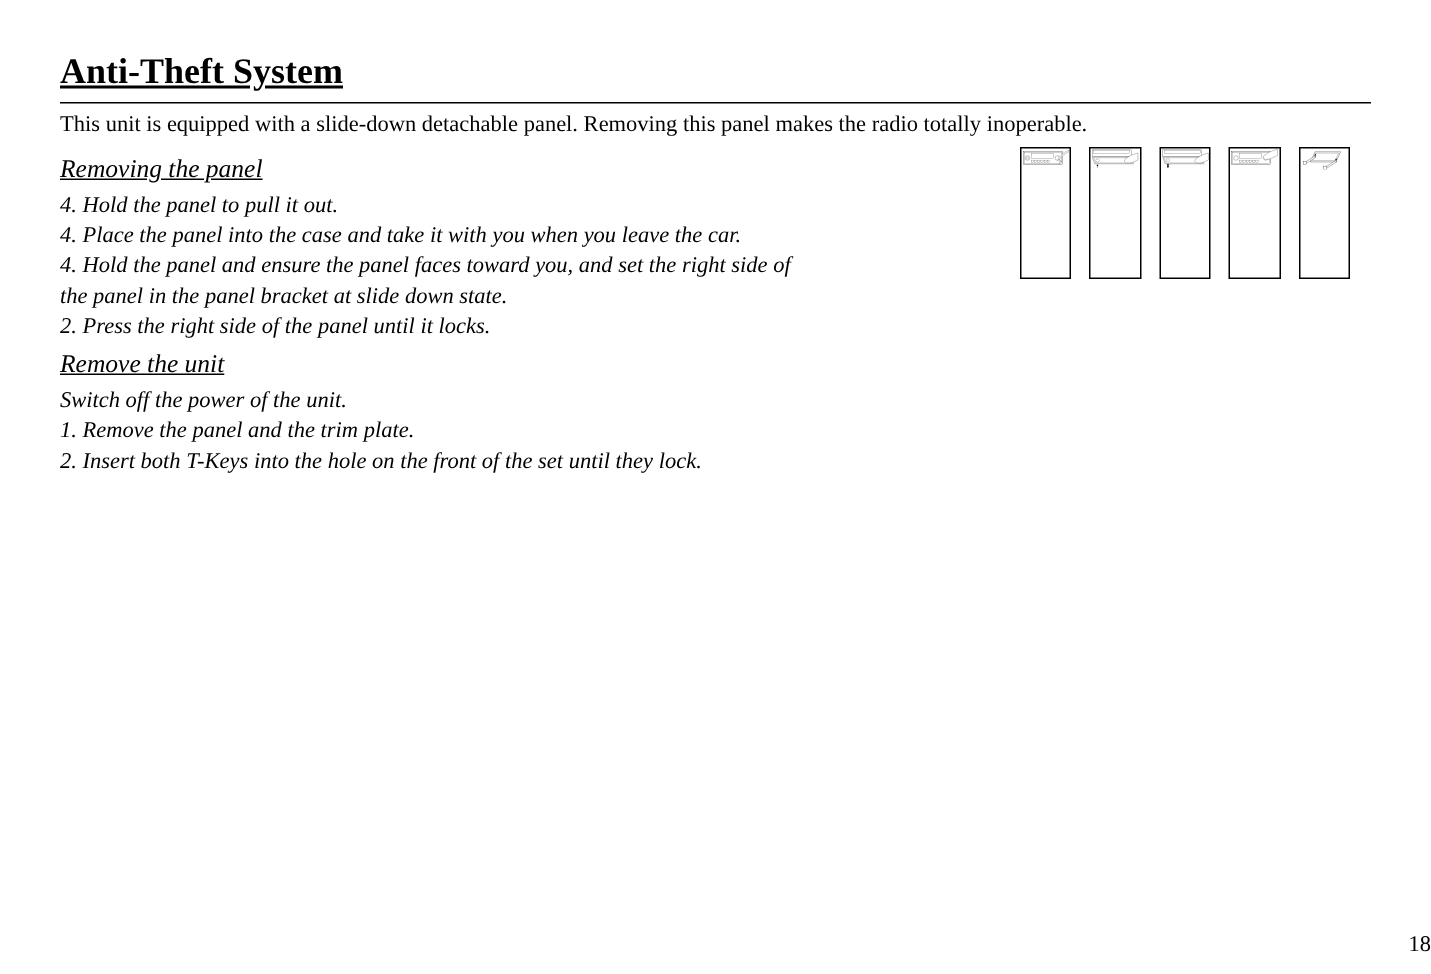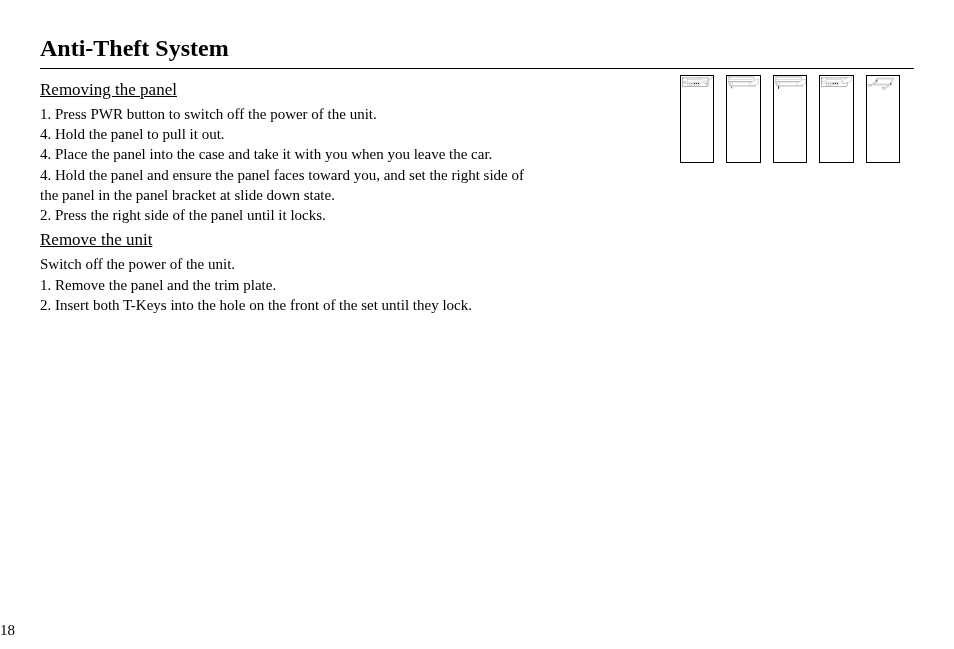--- a/index.html
+++ b/index.html
@@ -12,20 +12,21 @@
   .page {
     box-sizing: border-box;
     width: 954px;
     height: 649px;
     padding: 35px 40px 20px 40px;
     position: relative;
   }
   .title {
     font-size: 24px;
     font-weight: bold;
+    text-decoration: underline;
     margin: 0 0 4px 0;
     padding-bottom: 2px;
   }
   .title-wrap {
     border-bottom: 1px solid #000;
     margin-bottom: 6px;
   }
   .intro {
     font-size: 15px;
     margin: 4px 0 6px 0;
@@ -33,20 +34,21 @@
   .content-row {
     display: flex;
     align-items: flex-start;
     gap: 20px;
   }
   .text-col {
     flex: 1 1 auto;
     font-size: 15px;
     line-height: 1.35;
     max-width: 620px;
+    font-style: italic;
   }
   .subhead {
     text-decoration: underline;
     font-size: 17px;
     margin-top: 4px;
     margin-bottom: 2px;
   }
   .step {
     margin: 0;
   }
@@ -80,39 +82,39 @@
     font-size: 9px;
     color: #000;
     background: #fff;
     padding: 0 2px;
   }
   .page-number {
     position: absolute;
     bottom: 10px;
     left: 0;
     right: 0;
-    text-align: left;
+    text-align: right;
     font-size: 15px;
   }
 </style>
 </head>
 <body>
 
 <div class="page">
 
   <div class="title-wrap">
     <h1 class="title">Anti-Theft System</h1>
   </div>
 
+  <p class="intro">This unit is equipped with a slide-down detachable panel. Removing this panel makes the radio totally inoperable.</p>
 
   <div class="content-row">
     <div class="text-col">
 
       <div class="subhead">Removing the panel </div>
-      <p class="step">1.  Press PWR button to switch off the power of the unit.</p>
       <p class="step">4.  Hold the panel to pull it out.</p>
       <p class="step">4.  Place the panel into the case and take it with you when you leave the car.</p>
 
       <p class="step">4.  Hold the panel and ensure the panel faces toward you, and set the right side of</p>
       <p class="step">the panel in the panel bracket at slide down state.</p>
       <p class="step">2.  Press the right side of the panel until it locks.</p>
 
       <div class="subhead">Remove the unit</div>
       <p class="step">Switch off the power of the unit.</p>
       <p class="step">1. Remove the panel and the trim plate.</p>

